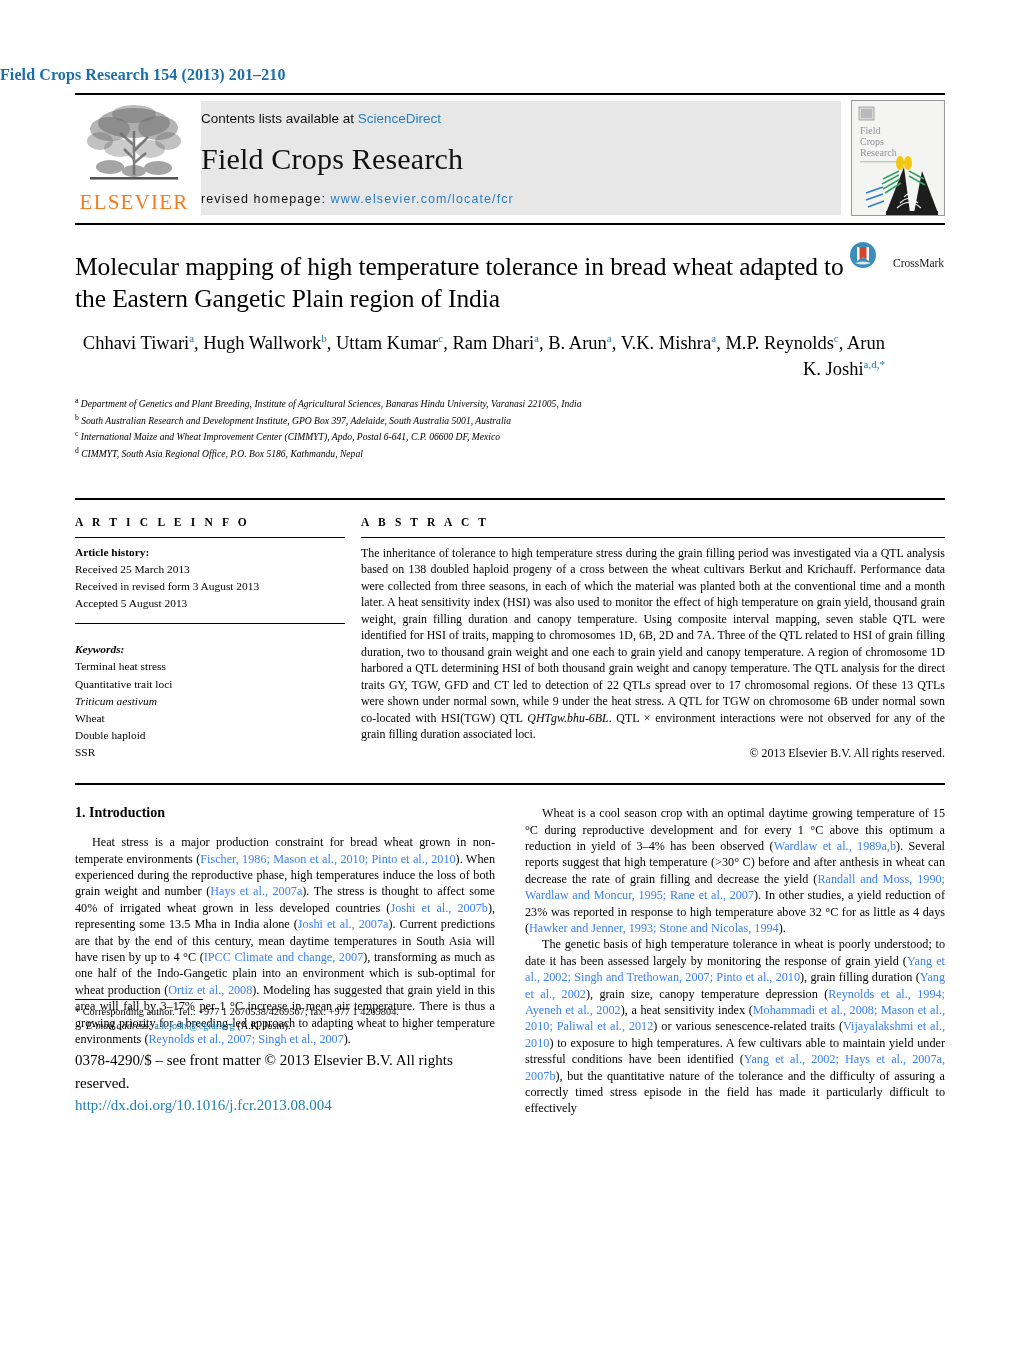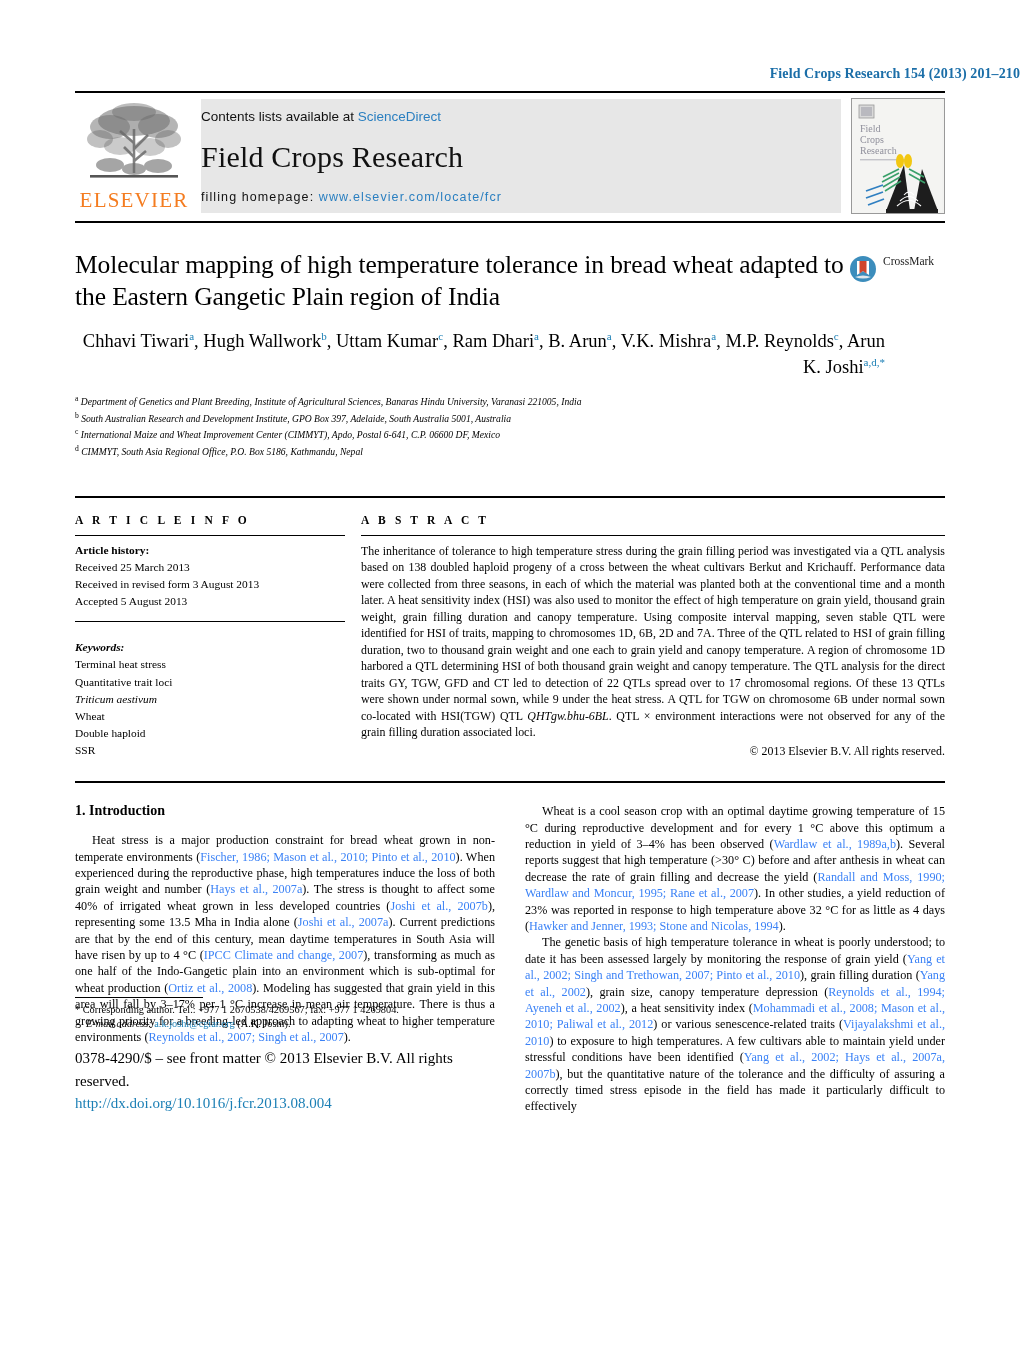--- a/index.html
+++ b/index.html
@@ -17,24 +17,24 @@
   }
   .page {
     width: 1020px;
     height: 1351px;
     position: relative;
     box-sizing: border-box;
   }
 
   
   .runhead {
-    text-align: right;
+    text-align: left;
     font-family: "Liberation Serif", serif;
     font-weight: bold;
-    font-size: 14px;
+    font-size: 16px;
     color: #1b6ea8;
     padding-top: 66px;
     letter-spacing: .1px;
   }
 
   
   .masthead-wrap {
     margin: 9px 75px 0 75px;
     border-top: 2.4px solid #000;
     padding-top: 0;
@@ -104,23 +104,22 @@
     border-top: 2.4px solid #000;
     padding-top: 26px;
     position: relative;
   }
   .crossmark {
     position: absolute;
     right: 0;
     top: 16px;
     width: 96px;
     display: flex;
-    align-items: flex-start;
-    gap: 6px;
-    margin-top: 16px;
+    align-items: flex-end;
+    gap: 16px;
   }
   .crossmark .cm-label {
     font-family: "Liberation Serif", serif;
     font-size: 11.5px;
     color: #222;
   }
   h1.article-title {
     font-family: "Liberation Serif", serif;
     font-size: 25.5px;
     font-weight: 400;
@@ -279,21 +278,21 @@
       </svg>
       <div class="elsevier-word">ELSEVIER</div>
     </div>
 
     <div class="mast-center">
       <div class="contents-line">
         <span>Contents lists available at </span><span class="sd">ScienceDirect</span>
       </div>
       <div class="journal-title">Field Crops Research</div>
       <div class="homepage-line">
-        <span>filling homepage:</span>
+        <span>revised homepage:</span>
         <span class="url">www.elsevier.com/locate/fcr</span>
       </div>
     </div>
 
     <div class="cover-thumb">
       <svg width="90" height="116" viewBox="0 0 90 116">
         <rect x="0" y="0" width="90" height="116" fill="#f4f4f2"></rect>
         <rect x="7" y="6" width="15" height="13" fill="#d9d9d9" stroke="#9a9a9a" stroke-width=".8"></rect>
         <g fill="#8d8d99" opacity=".8">
           <rect x="9" y="8" width="11" height="9" fill="#b0b0b8"></rect>

